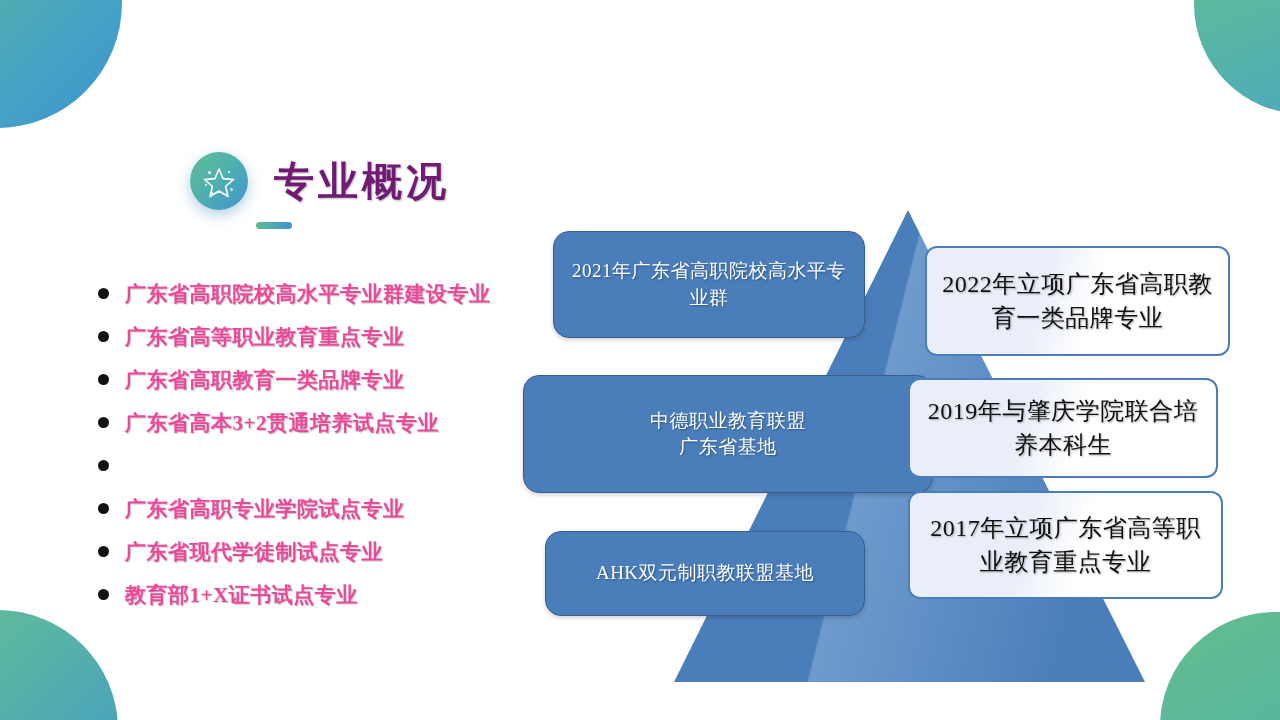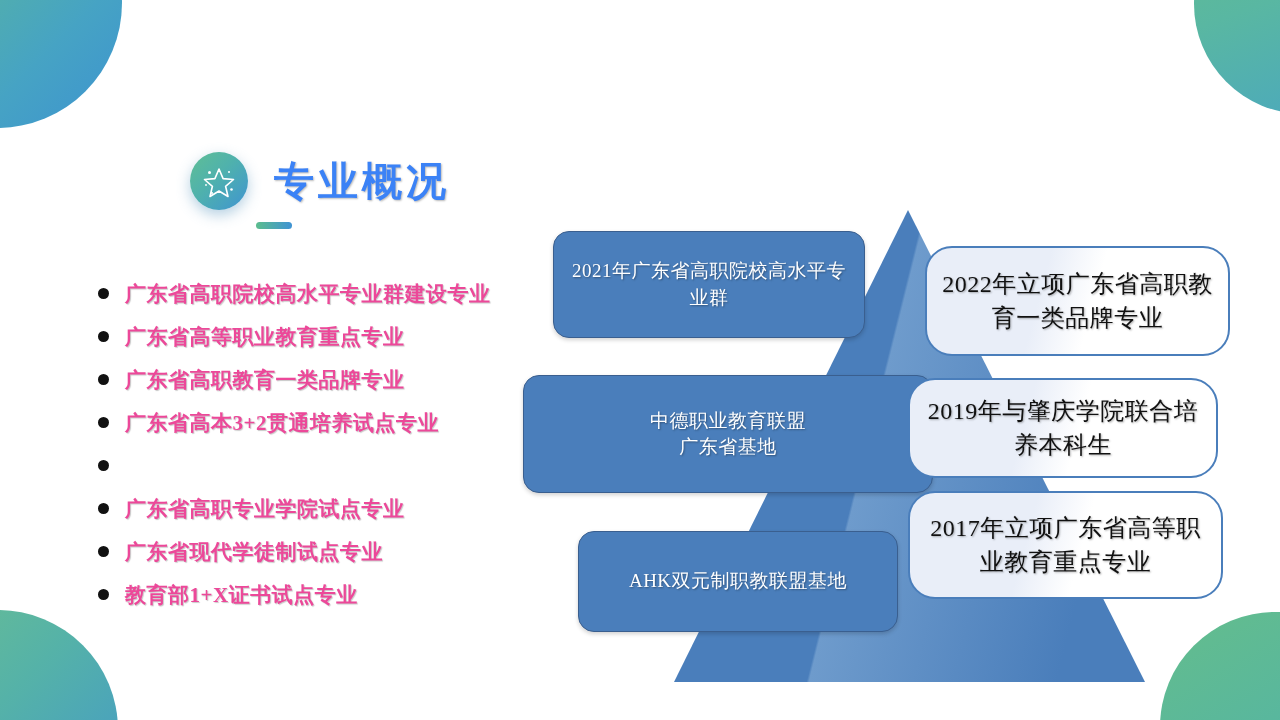--- a/index.html
+++ b/index.html
@@ -66,21 +66,21 @@
     border-radius: 50%;
     background: linear-gradient(135deg, #5fbf95 0%, #4fb1ad 45%, #3f94d2 100%);
     box-shadow: 0 5px 14px rgba(90, 150, 190, 0.45);
     flex: none;
   }
   #heading-badge svg { display: block; }
   #heading-text {
     margin-left: 26px;
     font-size: 40px;
     font-weight: bold;
-    color: #3b82f6;
+    color: #701a75;
     letter-spacing: 4px;
     text-shadow: 1px 1px 2px rgba(0,0,0,0.28);
     white-space: nowrap;
   }
   #heading-underline {
     position: absolute;
     left: 256px;
     top: 222px;
     width: 36px;
     height: 7px;
@@ -140,28 +140,28 @@
     color: #ffffff;
     font-size: 19px;
     line-height: 1.38;
     letter-spacing: 0.5px;
     padding: 0 14px;
     box-sizing: border-box;
     text-shadow: 1px 1px 2px rgba(0,0,0,0.35);
   }
   #card-blue-1 { left: 553px; top: 231px; width: 312px; height: 107px; justify-content: center; }
   #card-blue-2 { left: 523px; top: 375px; width: 410px; height: 118px; }
-  #card-blue-3 { left: 545px; top: 531px; width: 320px; height: 101px; margin-left: 33px; }
+  #card-blue-3 { left: 545px; top: 531px; width: 320px; height: 85px; }
 
   
   .card-white {
     position: absolute;
     background: linear-gradient(105deg, #e9eef8 0%, #e9eef8 38%, #ffffff 55%, #ffffff 100%);
     border: 2px solid #4a7ebb;
-    border-radius: 27px;
+    border-radius: 12px;
     display: flex;
     align-items: center;
     justify-content: center;
     text-align: center;
     color: #111111;
     font-size: 24px;
     line-height: 1.42;
     letter-spacing: 0.5px;
     padding: 0 14px;
     box-sizing: border-box;

